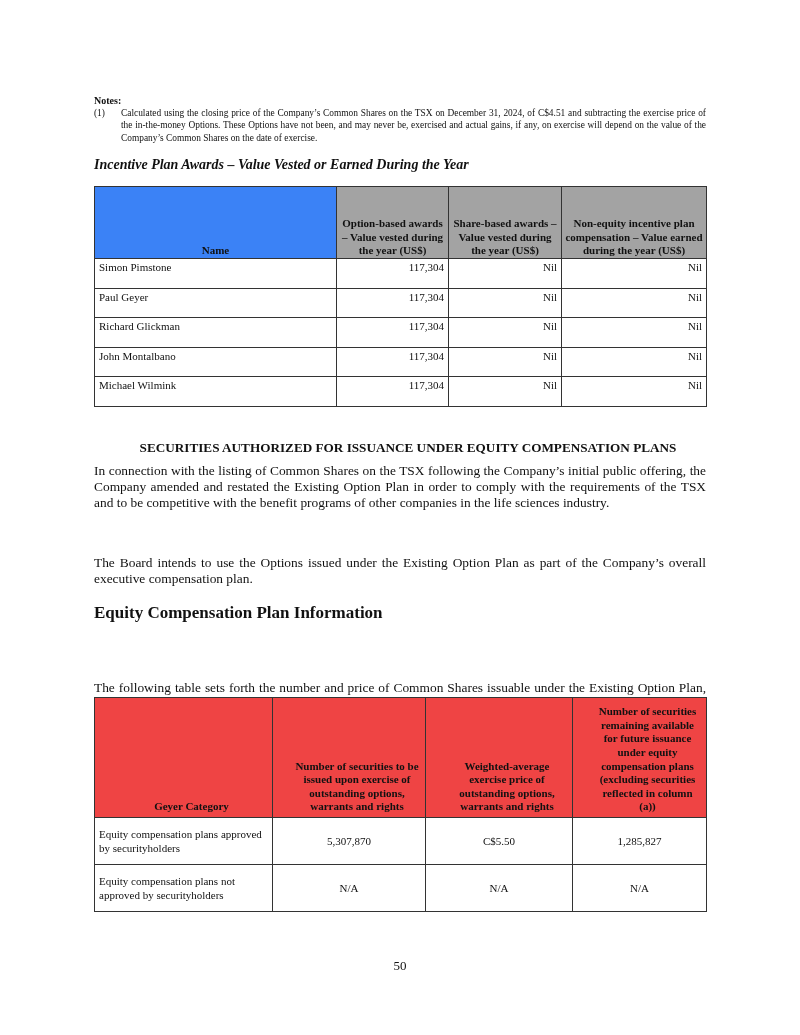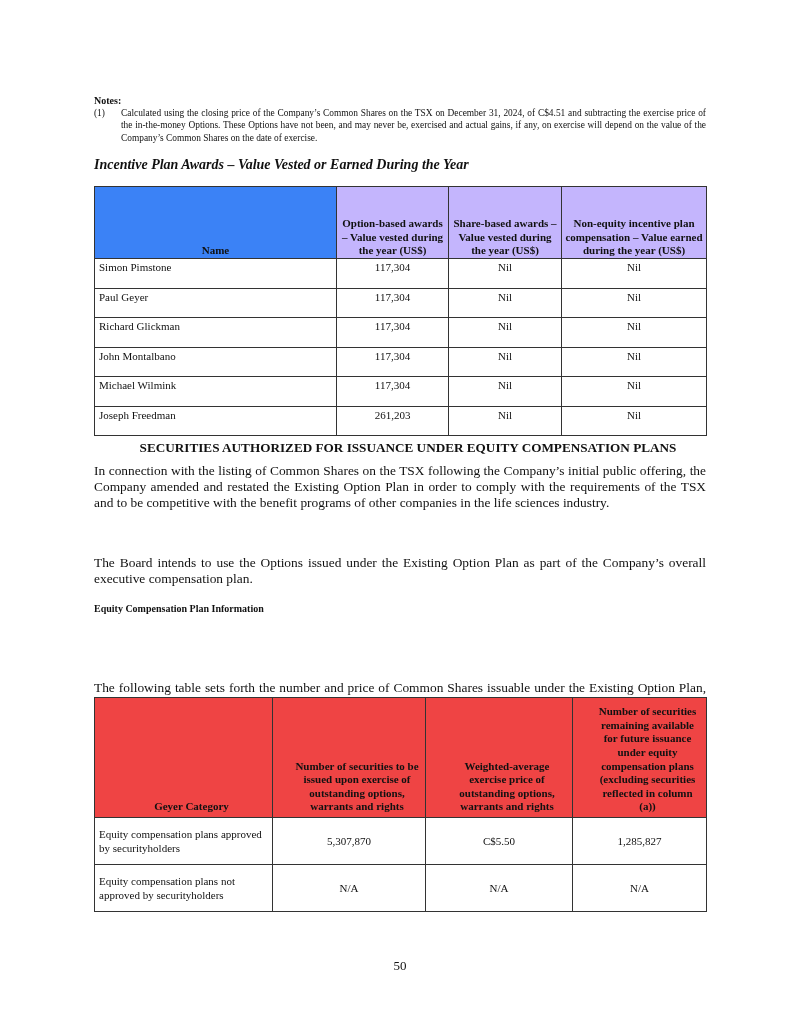--- a/index.html
+++ b/index.html
@@ -11,30 +11,30 @@
     .note { position: absolute; top: 107px; left: 0; width: 612px; font-size: 9.4px; line-height: 12.4px; }
     .note .num { position: absolute; left: 0; top: 0; }
     .note .txt { margin-left: 27px; text-align: justify; display: block; }
 
     .section-title-italic { position: absolute; top: 157px; left: 0; font-size: 14px; font-weight: bold; font-style: italic; }
 
     table { border-collapse: collapse; position: absolute; left: 0; width: 612px; table-layout: fixed; }
     td, th { border: 1px solid #333; padding: 0 4px; font-size: 11px; }
 
     #t1 { top: 186px; }
-    #t1 th { font-weight: bold; background: #c4b5fd; text-align: center; vertical-align: bottom; height: 71px; line-height: 13.6px; padding: 0 3px 0 3px; }
+    #t1 th { font-weight: bold; background: #a3a3a3; text-align: center; vertical-align: bottom; height: 71px; line-height: 13.6px; padding: 0 3px 0 3px; }
     #t1 th.name-h { background: #3b82f6; }
     #t1 td { height: 26.5px; vertical-align: top; padding-top: 2px; }
-    #t1 td.c { text-align: center; }
+    #t1 td.c { text-align: right; }
 
     .section-heading { position: absolute; top: 440px; left: 8px; width: 612px; text-align: center; font-size: 13.2px; font-weight: bold; }
     .para { position: absolute; left: 0; width: 612px; font-size: 13.4px; line-height: 16px; text-align: justify; text-align-last: left; }
     #p1 { top: 463px; }
     #p2 { top: 555px; }
-    .sub-heading { position: absolute; top: 603px; left: 0; font-size: 10px; font-weight: bold; }
+    .sub-heading { position: absolute; top: 603px; left: 0; font-size: 17px; font-weight: bold; }
     #p3 { top: 648px; margin-top: 32px; }
 
     #t2 { top: 697px; }
     #t2 th { font-weight: bold; background: #ef4444; text-align: center; vertical-align: bottom; height: 116px; line-height: 13.6px; padding: 0 6px 3px 22px; }
     #t2 td { height: 46px; vertical-align: middle; line-height: 14px; }
     #t2 td.c { text-align: center; }
 
     .page-number { position: absolute; top: 958px; left: 0; width: 612px; text-align: center; font-size: 13px; }
   </style>
 </head>
@@ -89,26 +89,20 @@
         <td class="c">117,304</td>
         <td class="c">Nil</td>
         <td class="c">Nil</td>
       </tr>
       <tr>
         <td>Michael Wilmink</td>
         <td class="c">117,304</td>
         <td class="c">Nil</td>
         <td class="c">Nil</td>
       </tr>
-      <tr>
-        <td>Joseph Freedman</td>
-        <td class="c">261,203</td>
-        <td class="c">Nil</td>
-        <td class="c">Nil</td>
-      </tr>
     </tbody>
   </table>
 
   <div class="section-heading">SECURITIES AUTHORIZED FOR ISSUANCE UNDER EQUITY COMPENSATION PLANS</div>
   <div class="para" id="p1">In connection with the listing of Common Shares on the TSX following the Company’s initial public offering, the Company amended and restated the Existing Option Plan in order to comply with the requirements of the TSX and to be competitive with the benefit programs of other companies in the life sciences industry.</div>
   <div class="para" id="p2">The Board intends to use the Options issued under the Existing Option Plan as part of the Company’s overall executive compensation plan.</div>
   <div class="sub-heading">Equity Compensation Plan Information</div>
   <div class="para" id="p3">The following table sets forth the number and price of Common Shares issuable under the Existing Option Plan, being the only compensation plan under which Common Shares are authorized for issuance, as of December 31, 2024, the Company’s most recently completed financial year end.</div>
 
   <table id="t2">

